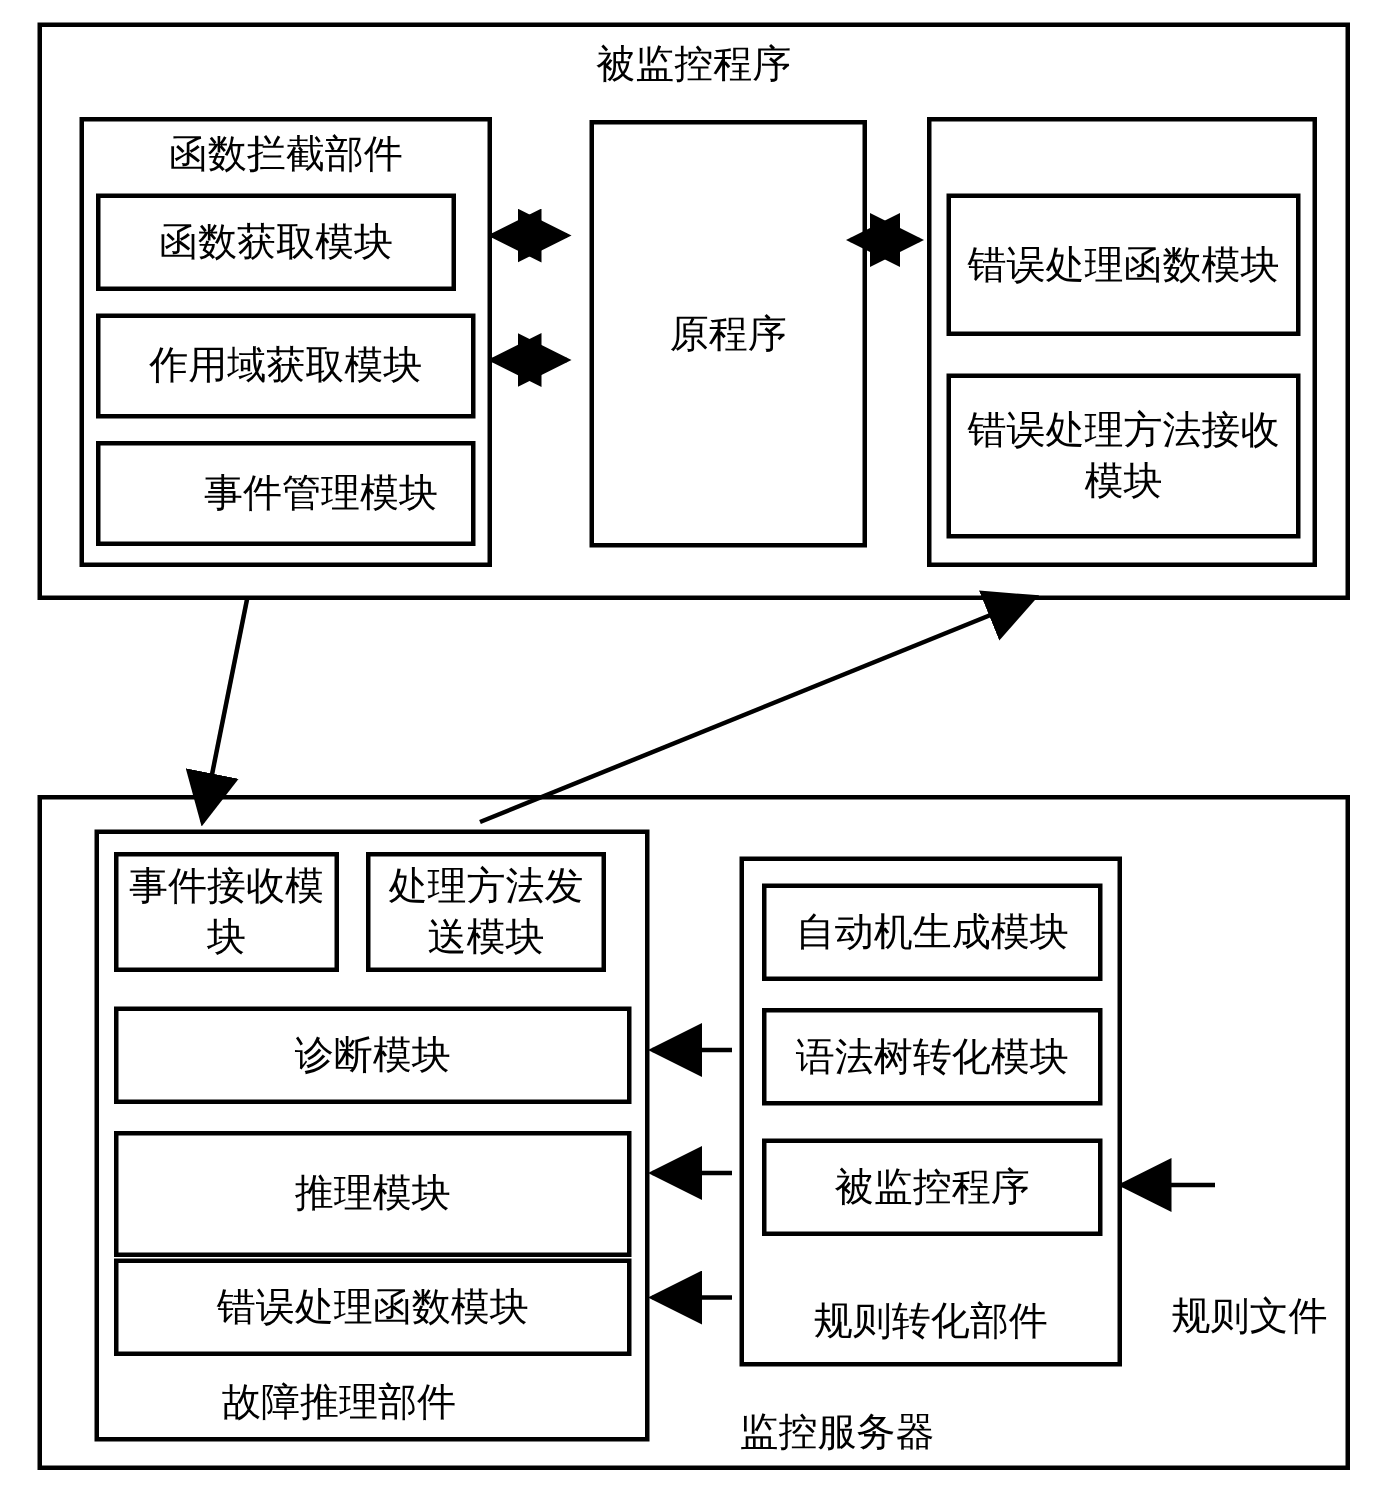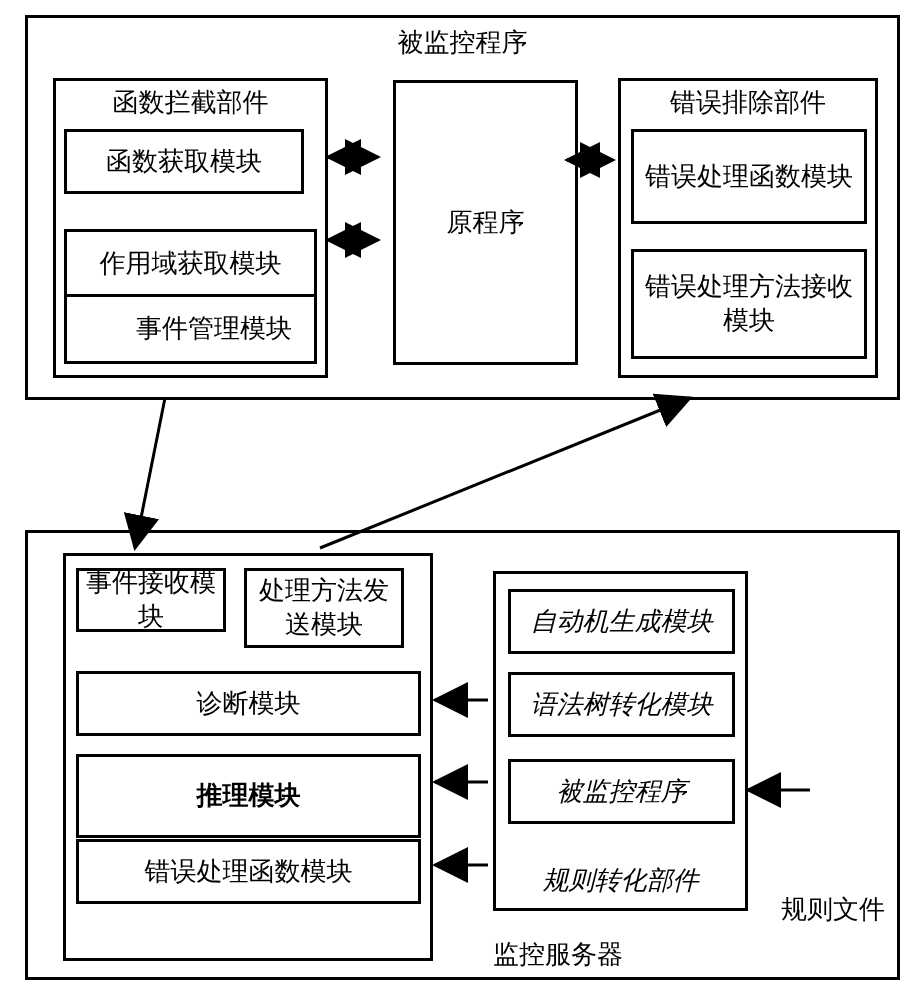--- a/index.html
+++ b/index.html
@@ -51,52 +51,52 @@
 <body>
 
 <div class="canvas">
 
   <div class="box" style="left:25px; top:15px; width:875px; height:385px;">
     <div class="lbl" style="left:0; top:8px; width:100%; height:34px;">被监控程序</div>
 
     <div class="box" style="left:25px; top:60px; width:275px; height:300px;">
       <div class="lbl" style="left:0; top:6px; width:100%; height:32px;">函数拦截部件</div>
       <div class="module" style="left:8px; top:48px; width:240px; height:65px;">函数获取模块</div>
-      <div class="module" style="left:8px; top:128px; width:253px; height:70px;margin-top:20px;">作用域获取模块</div>
+      <div class="module" style="left:8px; top:128px; width:253px; height:70px;">作用域获取模块</div>
       <div class="module" style="left:8px; top:213px; width:253px; height:70px;padding-left:47px;">事件管理模块</div>
     </div>
 
     <div class="module" style="left:355px; top:62px; width:185px; height:285px;margin-left:10px;">原程序</div>
 
     <div class="box" style="left:590px; top:60px; width:260px; height:300px;">
-      <div class="lbl" style="left:0; top:6px; width:100%; height:32px;">错误排除部件</div>
       <div class="module" style="left:10px; top:48px; width:236px; height:95px; padding:0 6px;">错误处理函数模块</div>
       <div class="module" style="left:10px; top:168px; width:236px; height:110px; padding:0 10px;">错误处理方法接收模块</div>
     </div>
   </div>
 
   <div class="box" style="left:25px; top:530px; width:875px; height:450px;">
     <div class="lbl" style="left:430px; top:405px; width:200px; height:34px;">监控服务器</div>
 
     <div class="box" style="left:35px; top:20px; width:370px; height:408px;">
-      <div class="module" style="left:10px; top:12px; width:150px; height:64px; padding:0 6px;">事件接收模块</div>
+      <div class="module" style="left:10px; top:12px; width:150px; height:80px; padding:0 6px;">事件接收模块</div>
       <div class="module" style="left:178px; top:12px; width:160px; height:80px; padding:13px 6px;">处理方法发送模块</div>
       <div class="module" style="left:10px; top:115px; width:345px; height:65px;">诊断模块</div>
-      <div class="module" style="left:10px; top:198px; width:345px; height:84px;font-weight:bold;">推理模块</div>
+      <div class="module" style="left:10px; top:198px; width:345px; height:84px;">推理模块</div>
       <div class="module" style="left:10px; top:283px; width:345px; height:65px;">错误处理函数模块</div>
+      <div class="lbl" style="left:60px; top:362px; width:200px; height:34px;">故障推理部件</div>
     </div>
 
-    <div class="box" style="left:465px; top:38px; width:255px; height:340px;font-style:italic;">
+    <div class="box" style="left:465px; top:38px; width:255px; height:340px;">
       <div class="module" style="left:12px; top:15px; width:227px; height:65px;">自动机生成模块</div>
       <div class="module" style="left:12px; top:98px; width:227px; height:65px;">语法树转化模块</div>
       <div class="module" style="left:12px; top:185px; width:227px; height:65px;">被监控程序</div>
       <div class="lbl" style="left:0; top:290px; width:100%; height:34px;">规则转化部件</div>
     </div>
 
-    <div class="lbl" style="left:745px; top:328px; width:120px; height:34px;margin-top:32px;">规则文件</div>
+    <div class="lbl" style="left:745px; top:328px; width:120px; height:34px;">规则文件</div>
   </div>
 
   <svg class="arrows" viewBox="0 0 923 1000">
     <defs>
       <marker id="arrE" viewBox="0 0 12 12" refX="11" refY="6" markerWidth="12" markerHeight="12" orient="auto-start-reverse">
         <path d="M0,0 L12,6 L0,12 Z" fill="#000"></path>
       </marker>
       <marker id="arrS" viewBox="0 0 12 12" refX="1" refY="6" markerWidth="12" markerHeight="12" orient="auto">
         <path d="M12,0 L0,6 L12,12 Z" fill="#000"></path>
       </marker>

